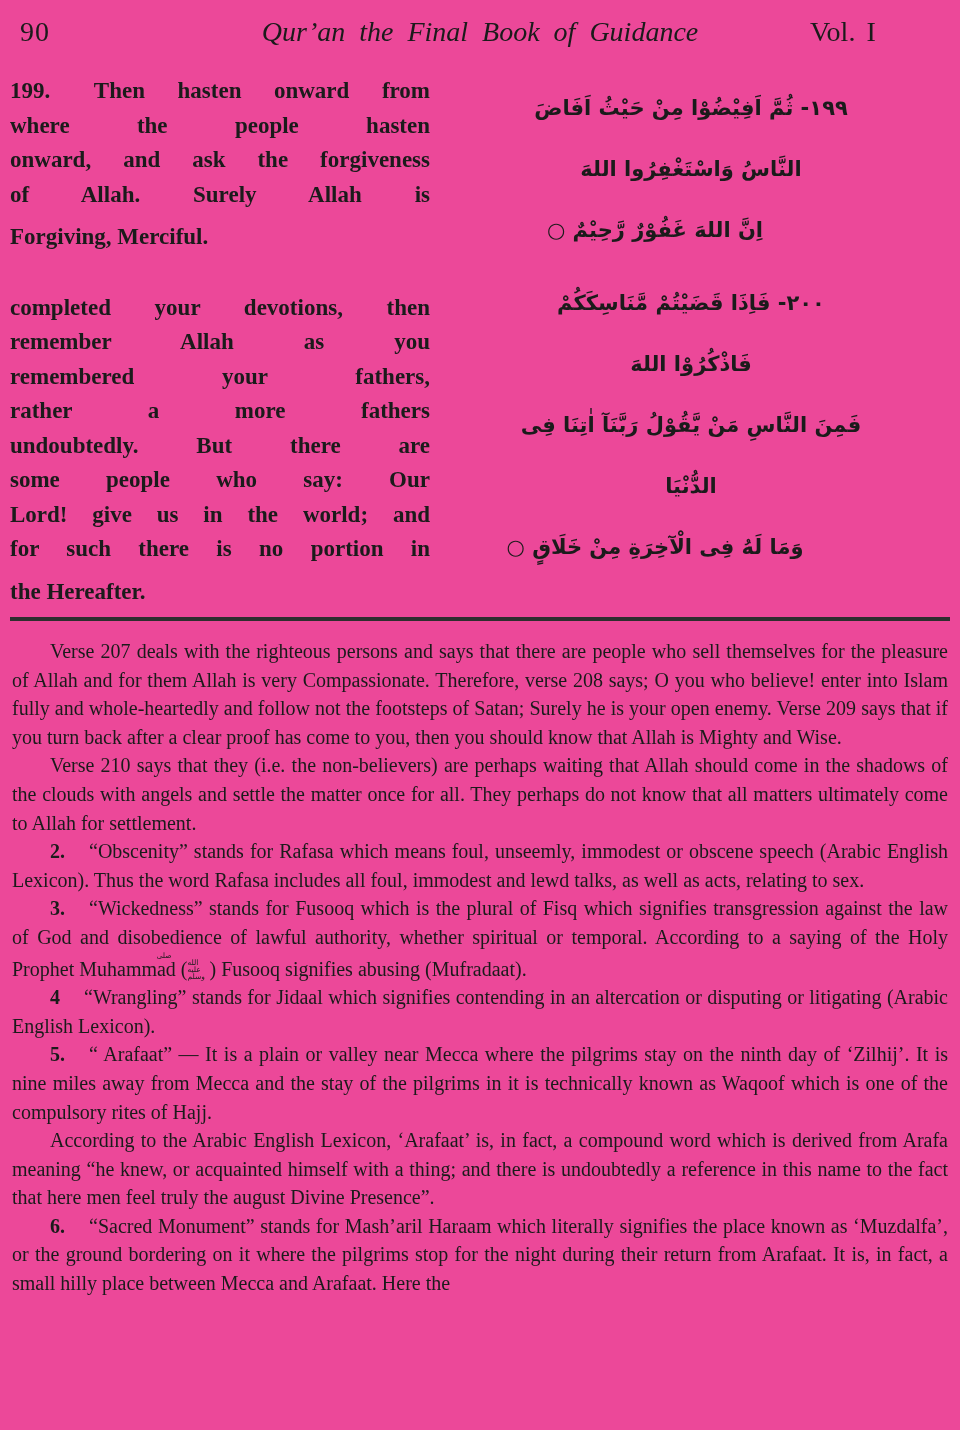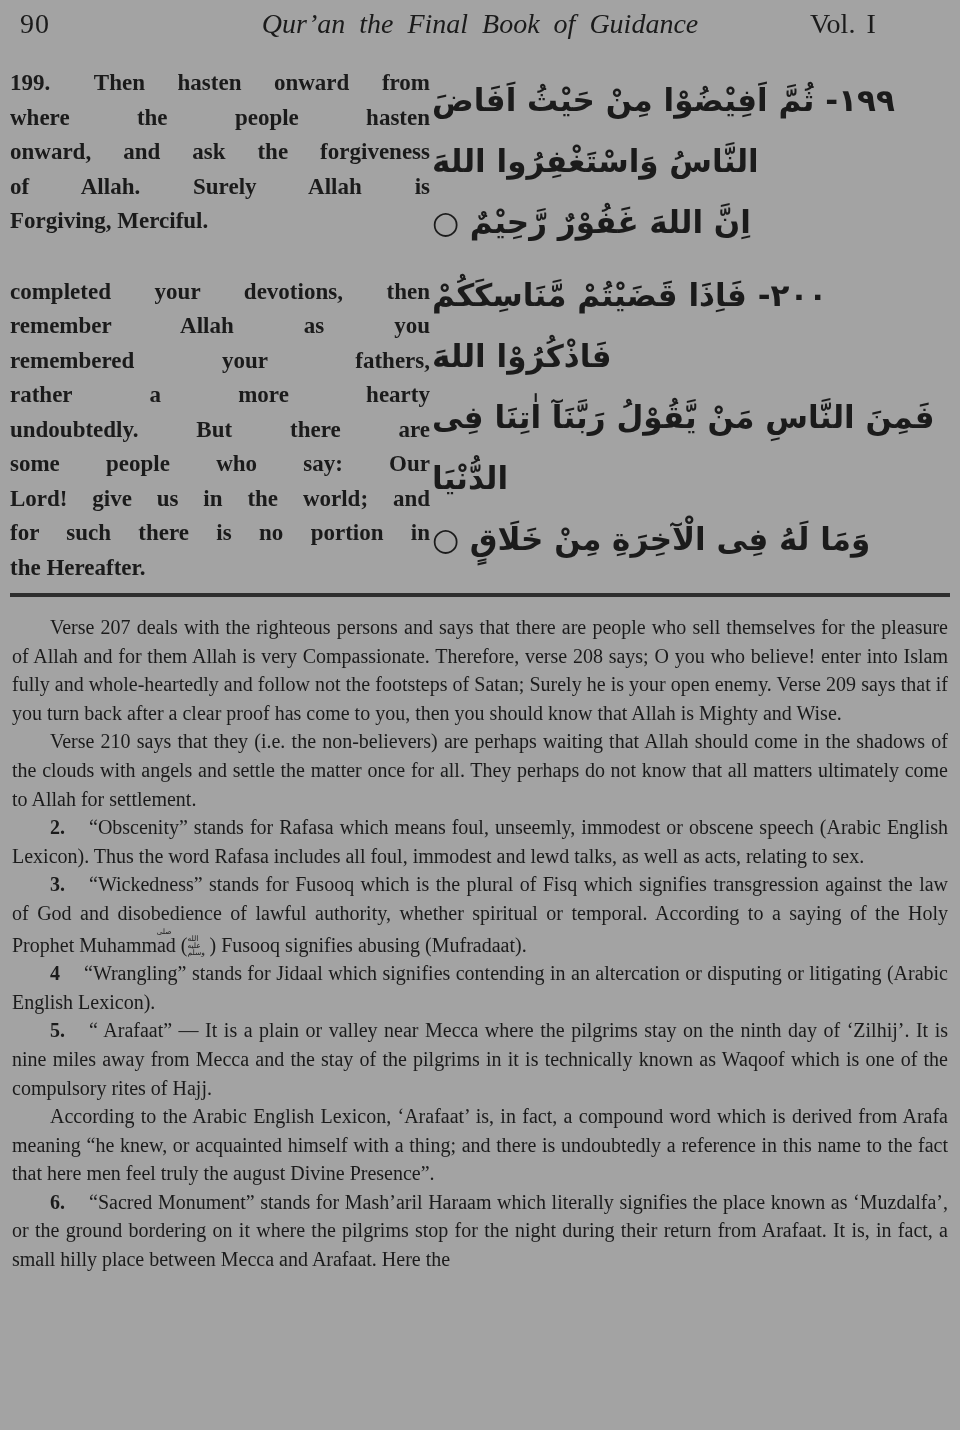--- a/index.html
+++ b/index.html
@@ -1,37 +1,37 @@
 <!DOCTYPE html>
 <html><head>
 <meta charset="utf-8">
 <style>
   * { margin:0; padding:0; box-sizing:border-box; }
   html,body { background:#e8e8e6; }
   .page {
     position:relative; width:960px; height:1430px; margin:0 auto;
-    background:#a3a3a3; color:#1b1b1b; overflow:hidden;
+    background:#ec4899; color:#1b1b1b; overflow:hidden;
     font-family:"Liberation Serif", serif;
-    padding:8px 10px 0 10px;
+    padding:16px 10px 0 10px;
   }
   
   .header { display:flex; align-items:baseline; font-size:28px; padding:0 10px; }
   .header .pn  { width:130px; letter-spacing:1px; }
   .header .ttl { flex:1; text-align:center; font-style:italic; word-spacing:7px; }
   .header .vol { width:130px; text-align:left; word-spacing:4px; }
   
   .content { display:flex; margin-top:26px; }
   .col-en { width:420px; font-weight:bold; font-size:23px; line-height:34.5px; }
   .col-en .line { text-align:justify; text-align-last:justify; }
-  .col-en .line.last { text-align-last:left; }
+  .col-en .line.last { text-align-last:left;margin-top:8px; }
   .verse-block + .verse-block { margin-top:36px; }
   .col-ar {
-    flex:1; direction:rtl; text-align:left;
+    flex:1; direction:rtl; text-align:center;
     font-family:"DejaVu Sans", sans-serif; font-weight:bold;
-    font-size:31px; line-height:61px; padding-top:4px; padding-left:2px;
+    font-size:21px; line-height:61px; padding-top:4px; padding-left:2px;
   }
   .col-ar .averse + .averse { margin-top:12px; }
   .col-ar .line:last-child { margin-left:0; margin-right:72px; }
   
   .divider { height:4px; background:#2e2e2e; margin:8px 0 16px 0; }
   
   .commentary { font-size:20px; line-height:28.6px; padding:0 2px; }
   .cpara { text-align:justify; text-indent:38px; }
   .s-i { }
   .s-num { font-weight:bold; margin-right:24px; }
@@ -58,21 +58,21 @@
           <div class="line">199.  Then hasten onward from</div>
           <div class="line">where the people hasten</div>
           <div class="line">onward, and ask the forgiveness</div>
           <div class="line">of Allah. Surely Allah is</div>
           <div class="line last">Forgiving, Merciful.</div>
         </div>
       <div class="verse-block">
           <div class="line">completed your devotions, then</div>
           <div class="line">remember Allah as you</div>
           <div class="line">remembered your fathers,</div>
-          <div class="line">rather a more hearty</div>
+          <div class="line">rather a more fathers</div>
           <div class="line">undoubtedly. But there are</div>
           <div class="line">some people who say: Our</div>
           <div class="line">Lord! give us in the world; and</div>
           <div class="line">for such there is no portion in</div>
           <div class="line last">the Hereafter.</div>
         </div>
     </div>
     <div class="col-ar">
       <div class="averse">
           <div class="line">١٩٩- ثُمَّ اَفِيْضُوْا مِنْ حَيْثُ اَفَاضَ</div>

